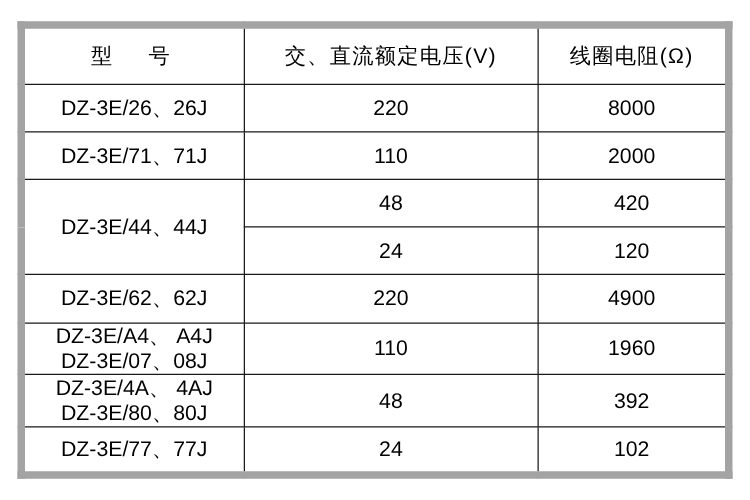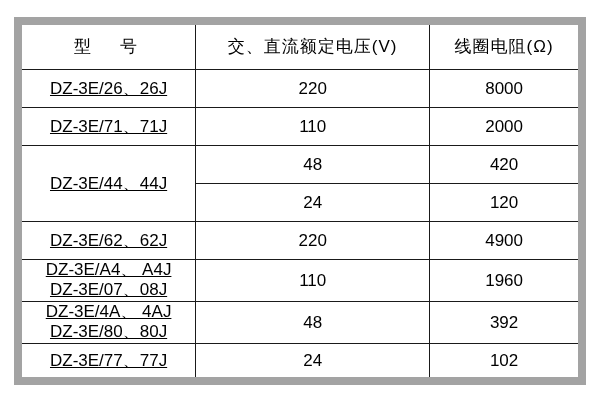--- a/index.html
+++ b/index.html
@@ -30,21 +30,21 @@
   table.spec td {
     border: 1px solid #1a1a1a;
     text-align: center;
     vertical-align: middle;
     font-size: 17px;
     padding: 0;
     line-height: 1.25;
   }
   
   table.spec {
-    border: 8px solid #a3a3a3;
+    border: 6px solid #a3a3a3;
   }
   col.c0 { width: 31.5%; }
   col.c1 { width: 41.5%; }
   col.c2 { width: 27.0%; }
 
   .hdr td {
     font-size: 18px;
     height: 44px;
     letter-spacing: 1px;
   }
@@ -56,21 +56,20 @@
     padding-left: 6px;
     padding-right: 6px;
   }
   .model-cell.small {
     font-size: 17px;
     line-height: 1.2;
   }
   .model-cell .line {
     display: block;
     white-space: nowrap;
-    text-decoration: underline;
   }
   .val-cell {
     font-size: 17px;
   }
   .row-h { height: 38px; }
   .thick-top td { border-top: 2px solid #000; margin-left: 22px; }
 </style>
 </head>
 <body>
 

